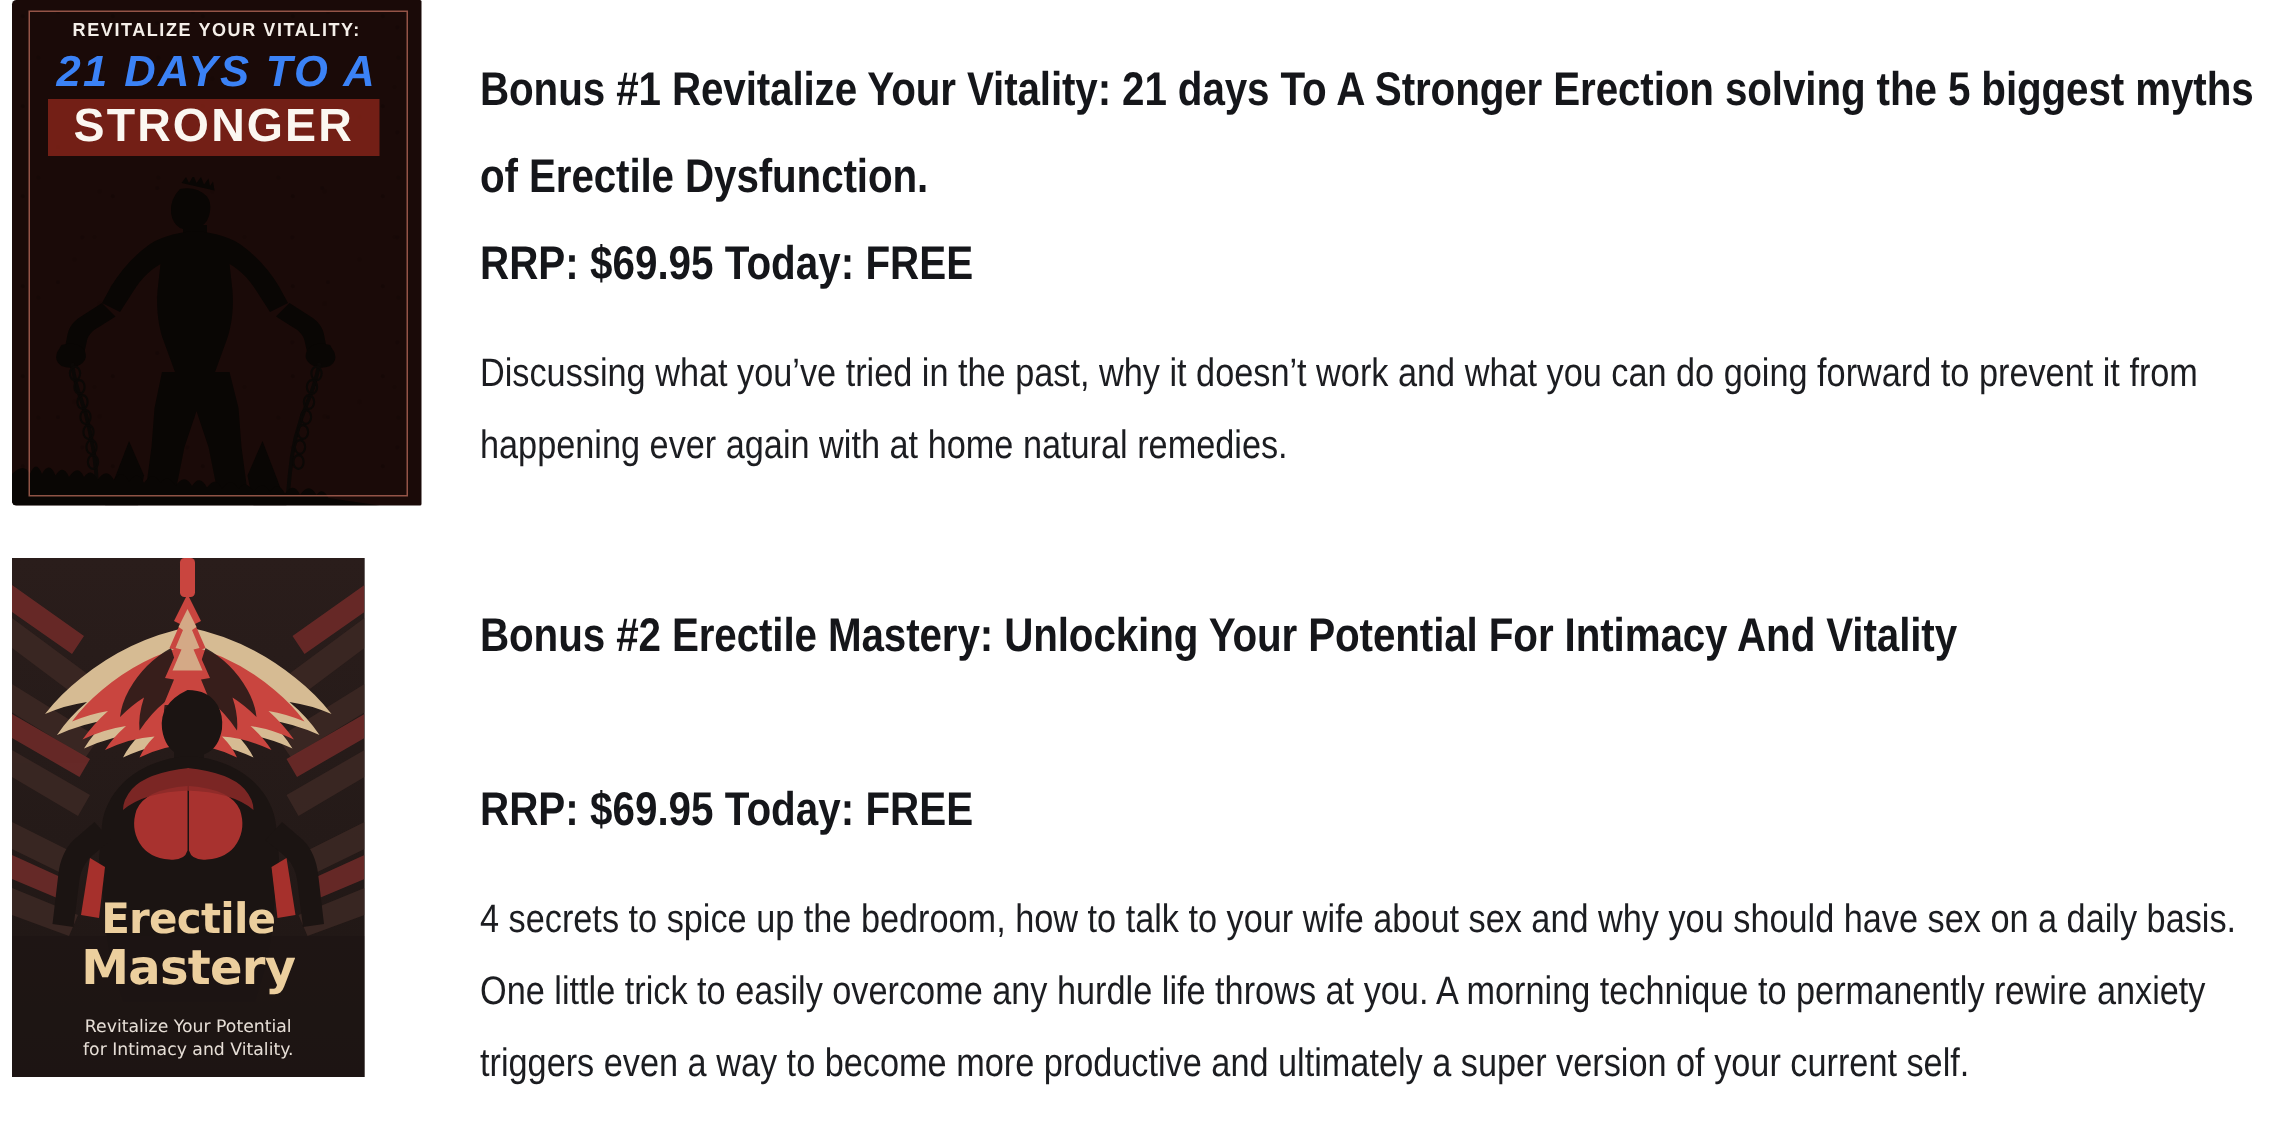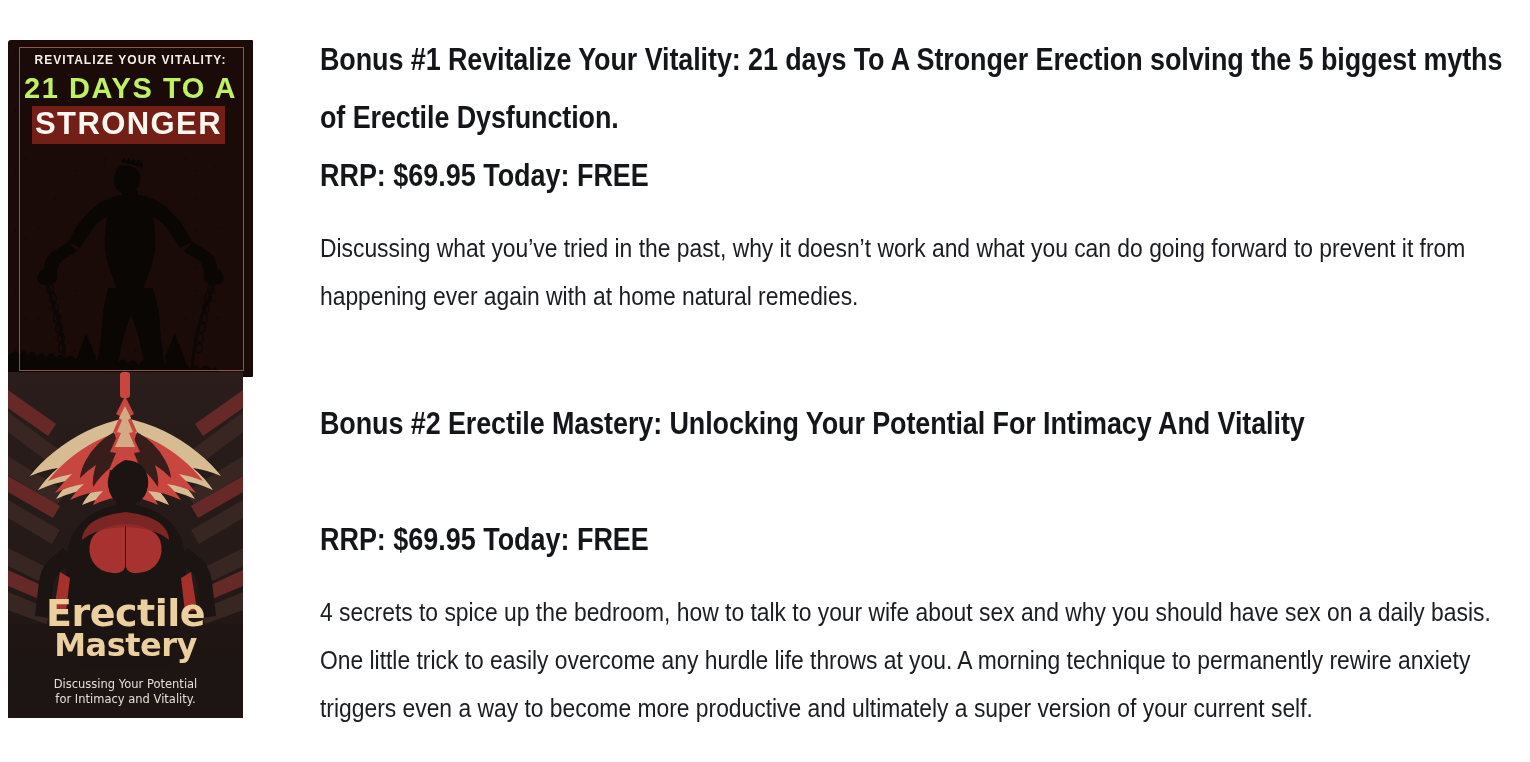--- a/index.html
+++ b/index.html
@@ -67,25 +67,24 @@
   #price-1 { position:absolute; top: 146px; left: 0; }
   #body-1 { position:absolute; top: 224px; left: 0; }
 
   #head-2 { position:absolute; top: 22px; left: 0; }
   #price-2 { position:absolute; top: 138px; left: 0; }
   #body-2 { position:absolute; top: 216px; left: 0; }
 
   
   .cover1 {
     position: relative;
-    width: 245px; height: 337px;
+    width: 273px; height: 337px;
     background: #1a0a08;
     overflow: hidden;
     border-radius: 3px 1px 1px 3px;
-    margin-top: 40px;
   }
   .c1-grad {
     position:absolute; inset:0;
     background:
       linear-gradient(180deg,
         #1d0b09 0%,
         #3b130f 7%,
         #6e1c13 20%,
         #93291b 33%,
         #a8secondary 33%,
@@ -125,22 +124,23 @@
     color:#f5efe9;
     text-transform: uppercase;
     transform: scaleX(0.96);
   }
   .c1-line2 {
     position:absolute; top:32px; left:0; right:0;
     text-align:center;
     font-family: "Liberation Sans Narrow", "Liberation Sans", sans-serif;
     font-weight:bold; font-size:29px;
     letter-spacing: 1.6px;
-    color:#bef264;
+    color:#3b82f6;
     text-transform: uppercase;
+    font-style: italic;
   }
   .c1-band {
     position:absolute; top:66px; left:24px; right:28px;
     background: rgba(150,40,28,.72);
     padding: 2px 0 5px 0;
     text-align:center;
   }
   .c1-band span {
     display:block;
     font-family: "Liberation Sans Narrow", "Liberation Sans", sans-serif;
@@ -161,21 +161,21 @@
   .c2-bg { position:absolute; inset:0; background:#251b19; }
   .c2-art { position:absolute; inset:0; }
   .c2-title {
     position:absolute; left:0; right:0; top:224px;
     text-align:center;
     font-family: "DejaVu Sans", sans-serif;
     font-weight: bold;
     color:#eccf9e;
     line-height: 34px;
   }
-  .c2-title .l1 { display:block; font-size:38px; letter-spacing:-0.5px; }
+  .c2-title .l1 { display:block; font-size:28px; letter-spacing:-0.5px; }
   .c2-title .l2 { display:block; font-size:32px; letter-spacing:-0.5px; margin-top:-2px; }
   .c2-sub {
     position:absolute; left:0; right:0; top:305px;
     text-align:center;
     font-family: "DejaVu Sans", sans-serif;
     font-size: 11.5px;
     line-height: 15px;
     color:#e6ded6;
   }
   .c2-sub span { display:block; }
@@ -361,21 +361,21 @@
           </g>
 
           <rect x="0" y="252" width="235" height="94" fill="#1d1513" opacity="0.72"></rect>
         </svg>
 
         <div class="c2-title">
           <span class="l1">Erectile</span>
           <span class="l2">Mastery</span>
         </div>
         <div class="c2-sub">
-          <span>Discussing Your Potential</span>
+          <span>Revitalize Your Potential</span>
           <span>for Intimacy and Vitality.</span>
         </div>
       </div>
     </div>
 
     <div class="text-slot">
       <h2 class="bonus-heading" id="head-2">Bonus #2 Erectile Mastery: Unlocking Your Potential For Intimacy And Vitality</h2>
       <p class="bonus-price" id="price-2">RRP: $69.95 Today: FREE</p>
       <p class="bonus-body" id="body-2">4 secrets to spice up the bedroom, how to talk to your wife about sex and why you should have sex on a daily basis. One little trick to easily overcome any hurdle life throws at you. A morning technique to permanently rewire anxiety triggers even a way to become more productive and ultimately a super version of your current self.</p>
     </div>

